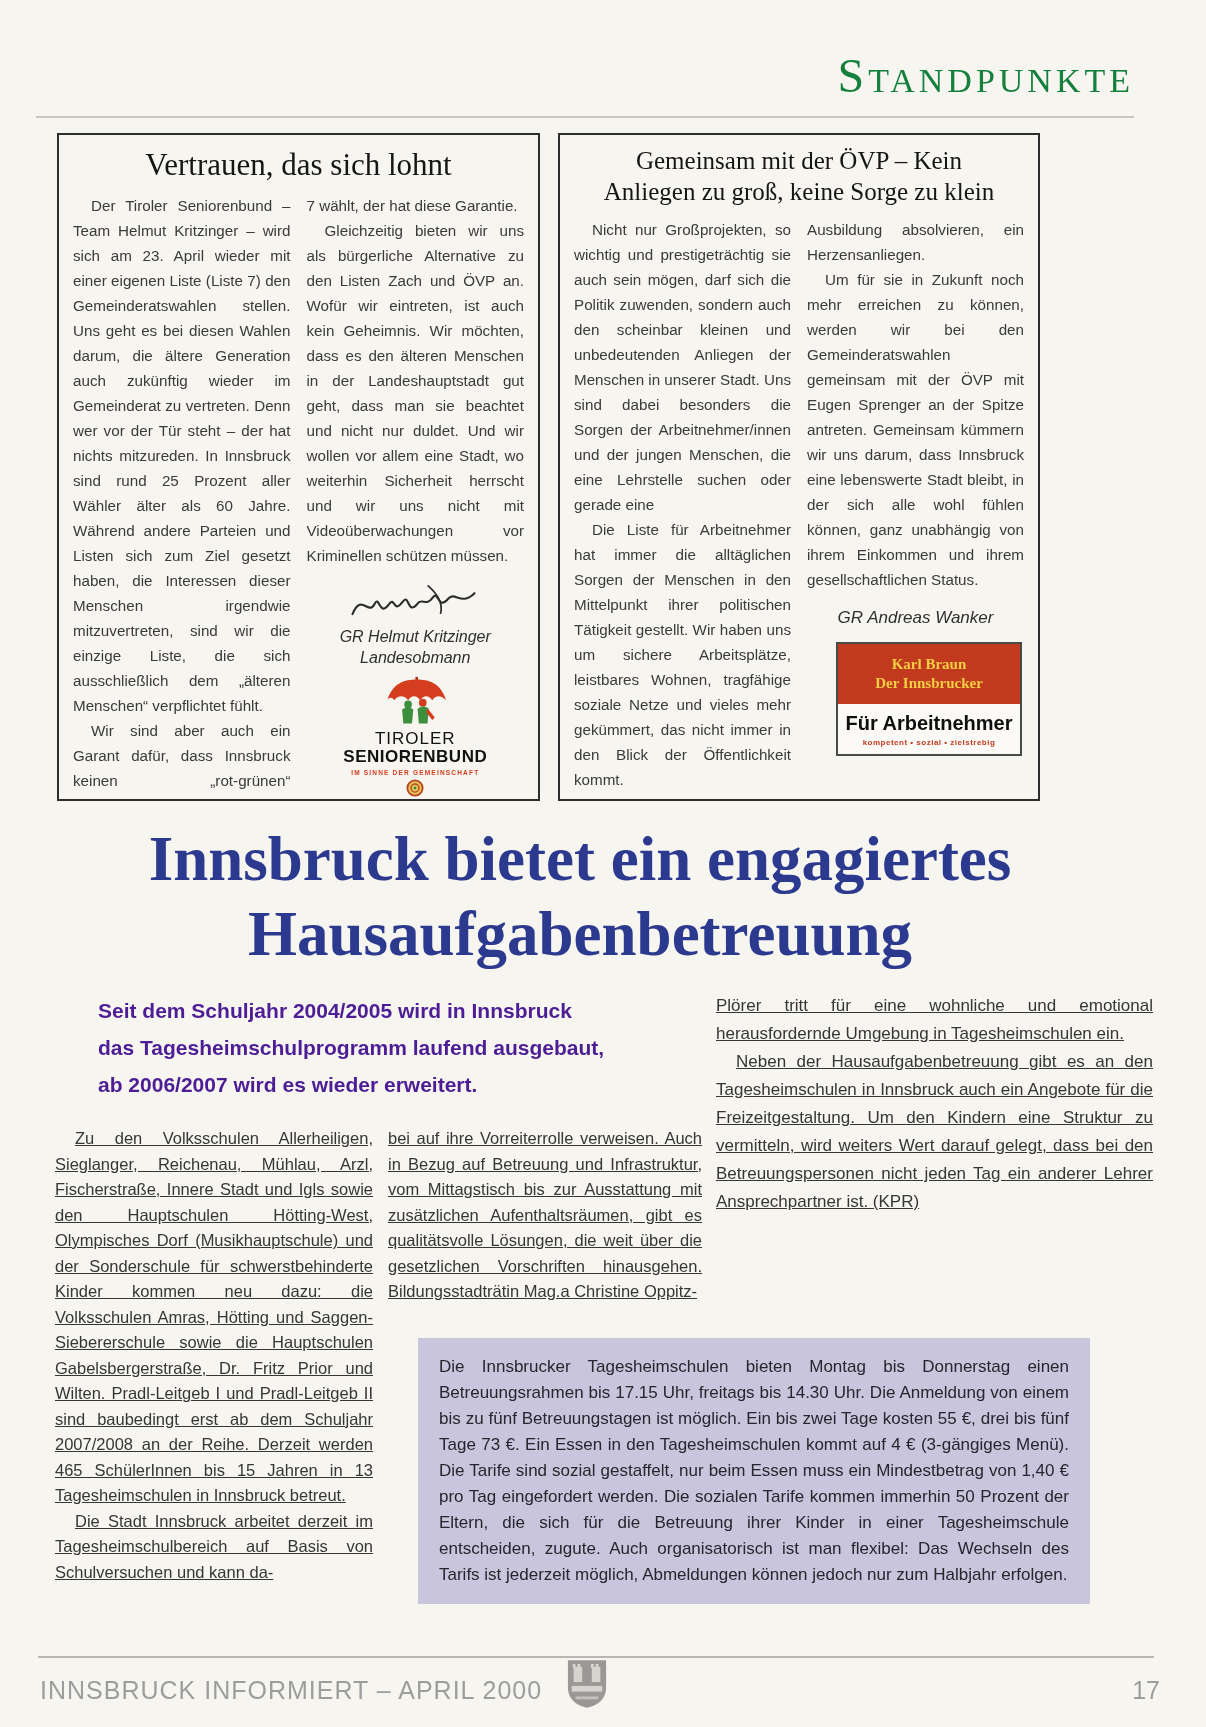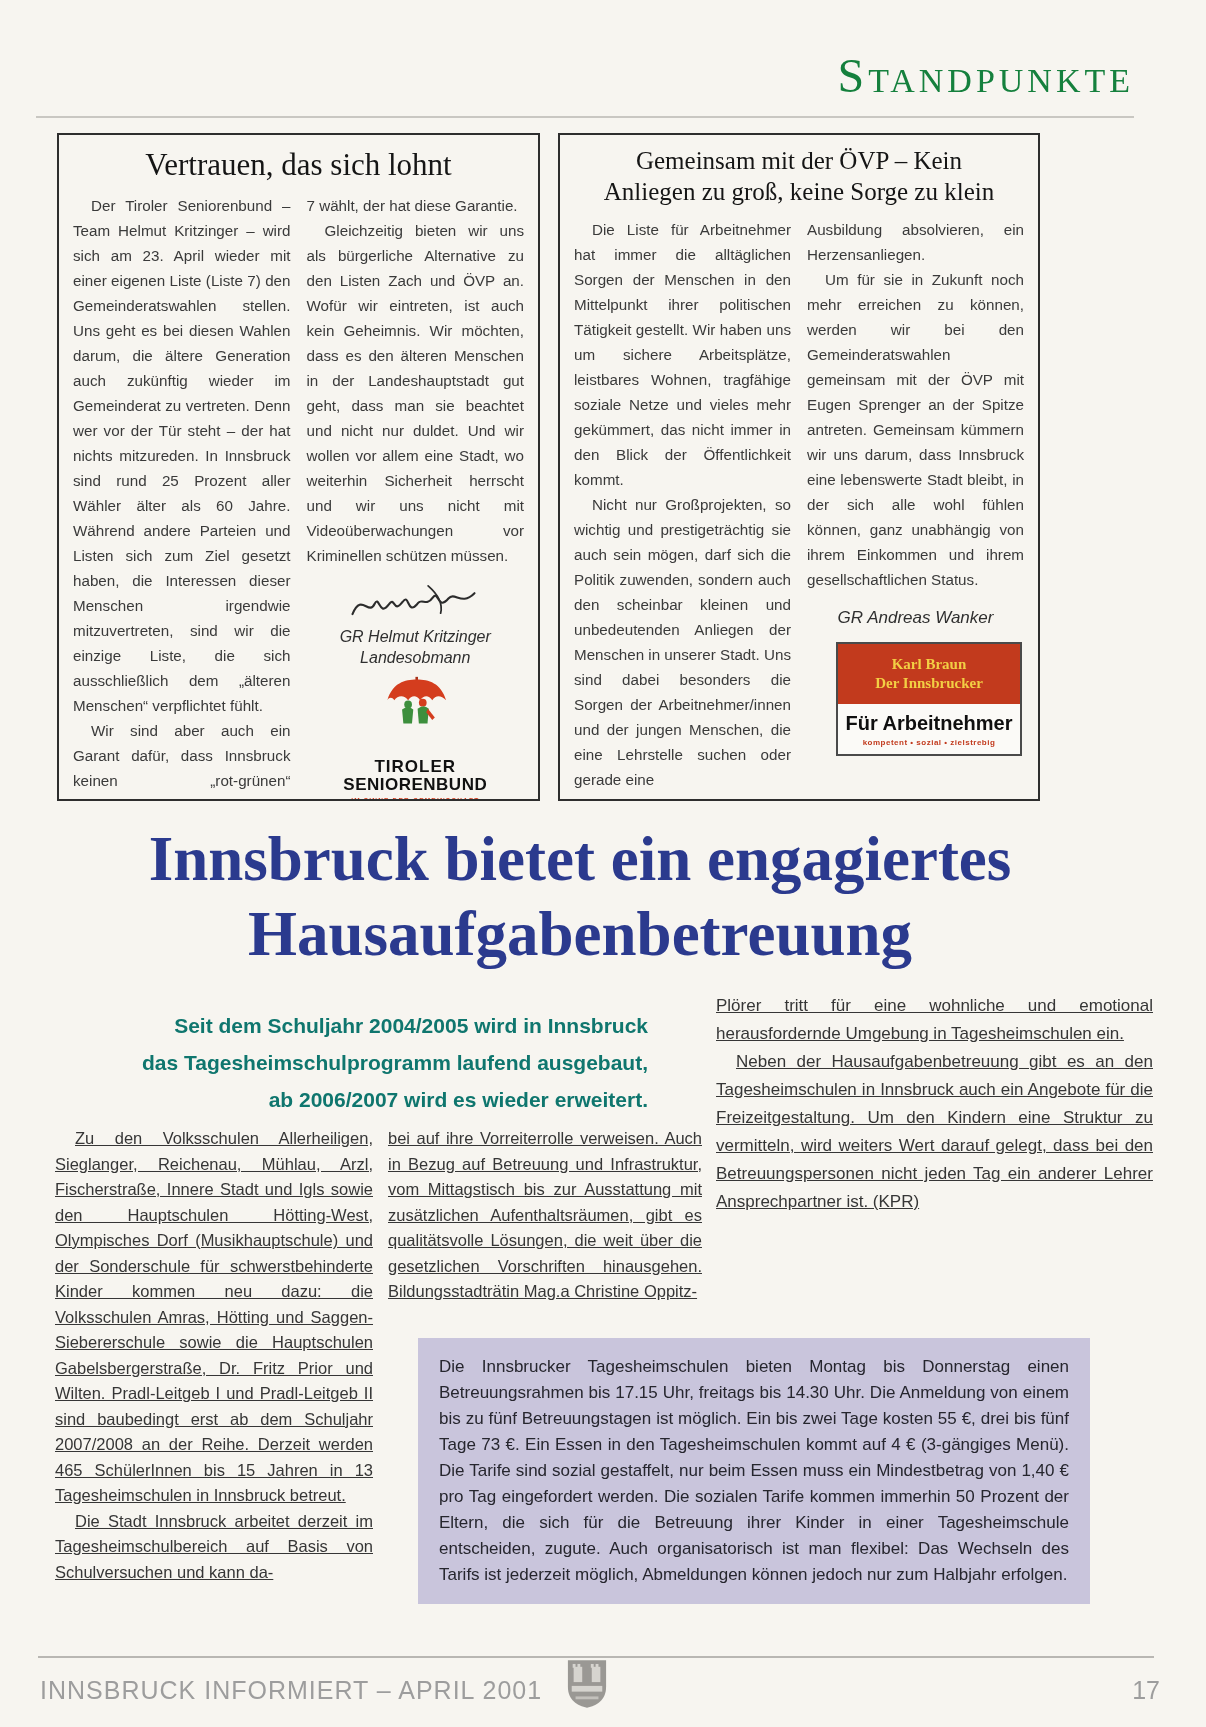--- a/index.html
+++ b/index.html
@@ -30,40 +30,40 @@
   #box1 .box-title{font-size:31px;margin:12px 8px 6px;}
   #box2 .box-title{font-size:25px;line-height:31px;margin:10px 10px 6px;}
   .cols{display:flex;gap:16px;padding:4px 14px 0 14px;}
   .col{width:50%;}
   .col p{margin:0;text-align:justify;font-size:15.2px;line-height:25px;color:#3a3a3a;hyphens:auto;}
   .col p.indent{text-indent:18px;}
 
   .sig-block{text-align:center;margin-top:10px;}
   .sig-name,.sig-role{font-style:italic;font-size:16px;line-height:21px;text-align:center;color:#2f2f2f;}
   .snb-logo{text-align:center;margin-top:8px;}
-  .snb-l1{font-weight:700;font-size:17px;letter-spacing:1px;color:#111;line-height:18px;margin-top:28px;}
+  .snb-l1{font-weight:400;font-size:17px;letter-spacing:1px;color:#111;line-height:18px;}
   .snb-l2{font-weight:700;font-size:17px;letter-spacing:0.5px;color:#111;line-height:18px;}
   .snb-tag{font-weight:700;font-size:6.5px;letter-spacing:1.2px;color:var(--snb-red);margin-top:3px;}
   .coin{margin-top:3px;}
 
   .sig2{font-style:italic;font-size:17px;text-align:center;margin:16px 0 14px;color:#2f2f2f;}
   .kb-card{margin-left:auto;margin-right:2px;width:182px;border:2px solid #4a4a4a;background:#fbfaf7;}
   .kb-red{background:var(--logo-red);padding:11px 4px;text-align:center;}
   .kb-red div{color:var(--logo-yellow);font-family:"Liberation Serif",serif;font-weight:700;
         font-size:15px;line-height:19px;}
   .kb-white{padding:6px 2px 7px;text-align:center;border-top:2px solid #fbfaf7;}
   .kb-slogan{font-weight:700;font-size:20px;color:#0f0f0f;}
   .kb-tagline{font-weight:700;font-size:8px;color:var(--logo-red);margin-top:3px;letter-spacing:0.5px;}
 
   
   .headline{position:absolute;left:50px;top:822px;width:1060px;text-align:center;
         font-family:"Liberation Serif",serif;font-weight:700;color:var(--headline);
         font-size:63px;line-height:75px;}
-  .intro{position:absolute;left:98px;top:992px;width:550px;text-align:right;
-        font-weight:700;font-size:21px;line-height:37px;color:#0f766e;margin-top:15px;}
+  .intro{position:absolute;left:98px;top:992px;width:550px;text-align:left;
+        font-weight:700;font-size:21px;line-height:37px;color:#4c1d95;}
   .acol{position:absolute;text-align:justify;hyphens:auto;}
   .acol p{margin:0;font-size:16.5px;line-height:25.5px;color:#363636;text-decoration:underline;}
   .acol p.indent{text-indent:20px;}
   #acol1{left:55px;top:1126px;width:318px;}
   #acol2{left:388px;top:1126px;width:314px;}
   #acol3{left:716px;top:992px;width:437px;}
   #acol3 p{font-size:17px;line-height:28px;}
 
   .infobox{position:absolute;left:418px;top:1338px;width:630px;padding:16px 21px;
         background:var(--infobox);font-size:17px;line-height:26px;color:#26262e;
@@ -126,22 +126,22 @@
     </div>
   </div>
 
   <div class="box" id="box2">
     <div class="box-title">
       <div>Gemeinsam mit der ÖVP – Kein</div>
       <div>Anliegen zu groß, keine Sorge zu klein</div>
     </div>
     <div class="cols">
       <div class="col">
+        <p class="indent">Nicht nur Großprojekten, so wichtig und prestigeträchtig sie auch sein mögen, darf sich die Politik zuwenden, sondern auch den scheinbar kleinen und unbedeutenden Anliegen der Menschen in unserer Stadt. Uns sind dabei besonders die Sorgen der Arbeitnehmer/innen und der jungen Menschen, die eine Lehrstelle suchen oder gerade eine</p>
         <p class="indent">Die Liste für Arbeitnehmer hat immer die alltäglichen Sorgen der Menschen in den Mittelpunkt ihrer politischen Tätigkeit gestellt. Wir haben uns um sichere Arbeitsplätze, leistbares Wohnen, tragfähige soziale Netze und vieles mehr gekümmert, das nicht immer in den Blick der Öffentlichkeit kommt.</p>
-        <p class="indent">Nicht nur Großprojekten, so wichtig und prestigeträchtig sie auch sein mögen, darf sich die Politik zuwenden, sondern auch den scheinbar kleinen und unbedeutenden Anliegen der Menschen in unserer Stadt. Uns sind dabei besonders die Sorgen der Arbeitnehmer/innen und der jungen Menschen, die eine Lehrstelle suchen oder gerade eine</p>
       </div>
       <div class="col">
         <p>Ausbildung absolvieren, ein Herzensanliegen.</p>
         <p class="indent">Um für sie in Zukunft noch mehr erreichen zu können, werden wir bei den Gemeinderatswahlen gemeinsam mit der ÖVP mit Eugen Sprenger an der Spitze antreten. Gemeinsam kümmern wir uns darum, dass Innsbruck eine lebenswerte Stadt bleibt, in der sich alle wohl fühlen können, ganz unabhängig von ihrem Einkommen und ihrem gesellschaftlichen Status.</p>
         <div class="sig2">GR Andreas Wanker</div>
         <div class="kb-card">
           <div class="kb-red">
             <div>Karl Braun</div>
             <div>Der Innsbrucker</div>
           </div>
@@ -173,21 +173,21 @@
     <p>bei auf ihre Vorreiterrolle verweisen. Auch in Bezug auf Betreuung und Infrastruktur, vom Mittagstisch bis zur Ausstattung mit zusätzlichen Aufenthaltsräumen, gibt es qualitätsvolle Lösungen, die weit über die gesetzlichen Vorschriften hinausgehen. Bildungsstadträtin Mag.a Christine Oppitz-</p>
   </div>
   <div class="acol" id="acol3">
     <p>Plörer tritt für eine wohnliche und emotional herausfordernde Umgebung in Tagesheimschulen ein.</p>
     <p class="indent">Neben der Hausaufgabenbetreuung gibt es an den Tagesheimschulen in Innsbruck auch ein Angebote für die Freizeitgestaltung. Um den Kindern eine Struktur zu vermitteln, wird weiters Wert darauf gelegt, dass bei den Betreuungspersonen nicht jeden Tag ein anderer Lehrer Ansprechpartner ist. (KPR)</p>
   </div>
 
   <div class="infobox">Die Innsbrucker Tagesheimschulen bieten Montag bis Donnerstag einen Betreuungsrahmen bis 17.15 Uhr, freitags bis 14.30 Uhr. Die Anmeldung von einem bis zu fünf Betreuungstagen ist möglich. Ein bis zwei Tage kosten 55 €, drei bis fünf Tage 73 €. Ein Essen in den Tagesheimschulen kommt auf 4 € (3-gängiges Menü). Die Tarife sind sozial gestaffelt, nur beim Essen muss ein Mindestbetrag von 1,40 € pro Tag eingefordert werden. Die sozialen Tarife kommen immerhin 50 Prozent der Eltern, die sich für die Betreuung ihrer Kinder in einer Tagesheimschule entscheiden, zugute. Auch organisatorisch ist man flexibel: Das Wechseln des Tarifs ist jederzeit möglich, Abmeldungen können jedoch nur zum Halbjahr erfolgen.</div>
 
   <div class="footer-rule"></div>
-  <div class="footer-title">INNSBRUCK INFORMIERT – APRIL 2001</div>
+  <div class="footer-title">INNSBRUCK INFORMIERT – APRIL 2000</div>
   <div class="crest">
     <svg width="42" height="52" viewBox="0 0 44 54">
       <path d="M2,2 H42 V30 C42,44 32,50 22,52 C12,50 2,44 2,30 Z" fill="#9a9894"></path>
       <rect x="8" y="9" width="9" height="16" fill="#d6d4cf"></rect>
       <rect x="27" y="9" width="9" height="16" fill="#d6d4cf"></rect>
       <rect x="7" y="6" width="3" height="4" fill="#d6d4cf"></rect>
       <rect x="12" y="6" width="3" height="4" fill="#d6d4cf"></rect>
       <rect x="26" y="6" width="3" height="4" fill="#d6d4cf"></rect>
       <rect x="31" y="6" width="3" height="4" fill="#d6d4cf"></rect>
       <rect x="6" y="29" width="32" height="6" fill="#d6d4cf"></rect>

